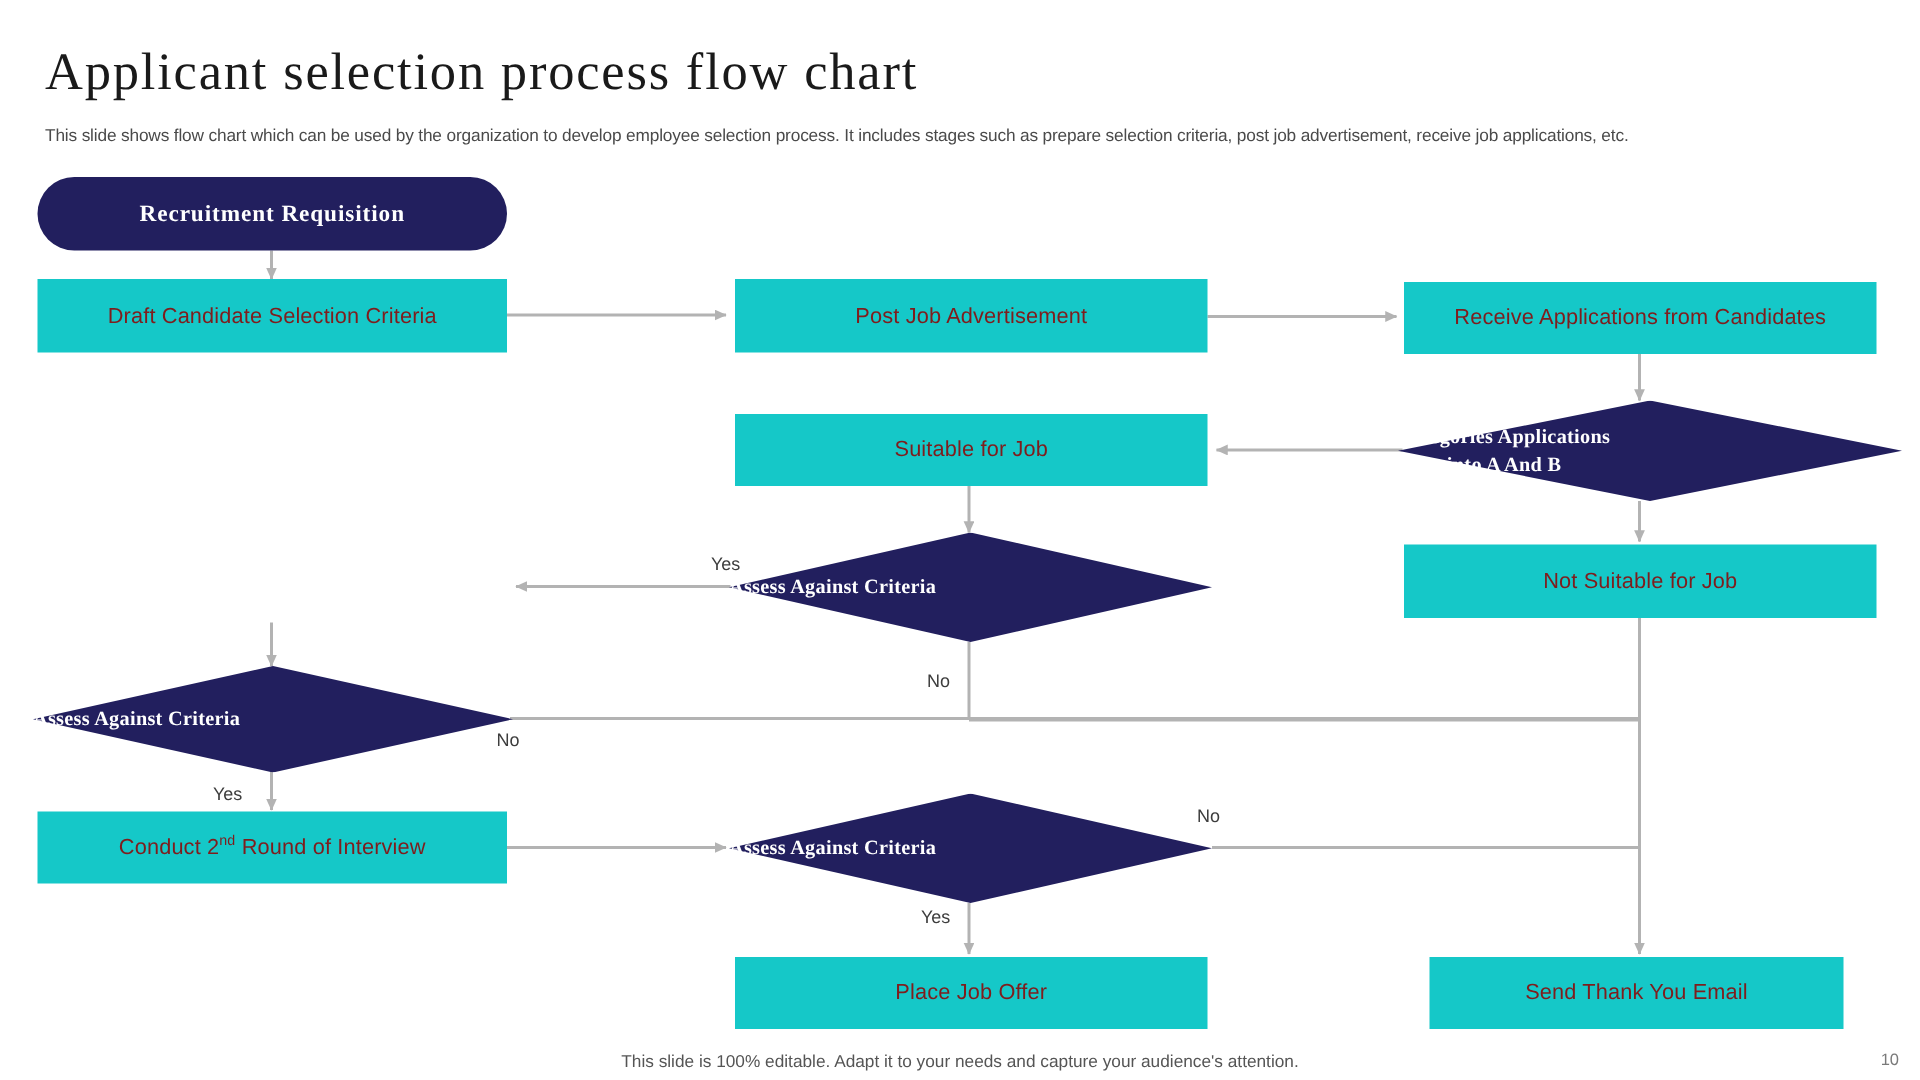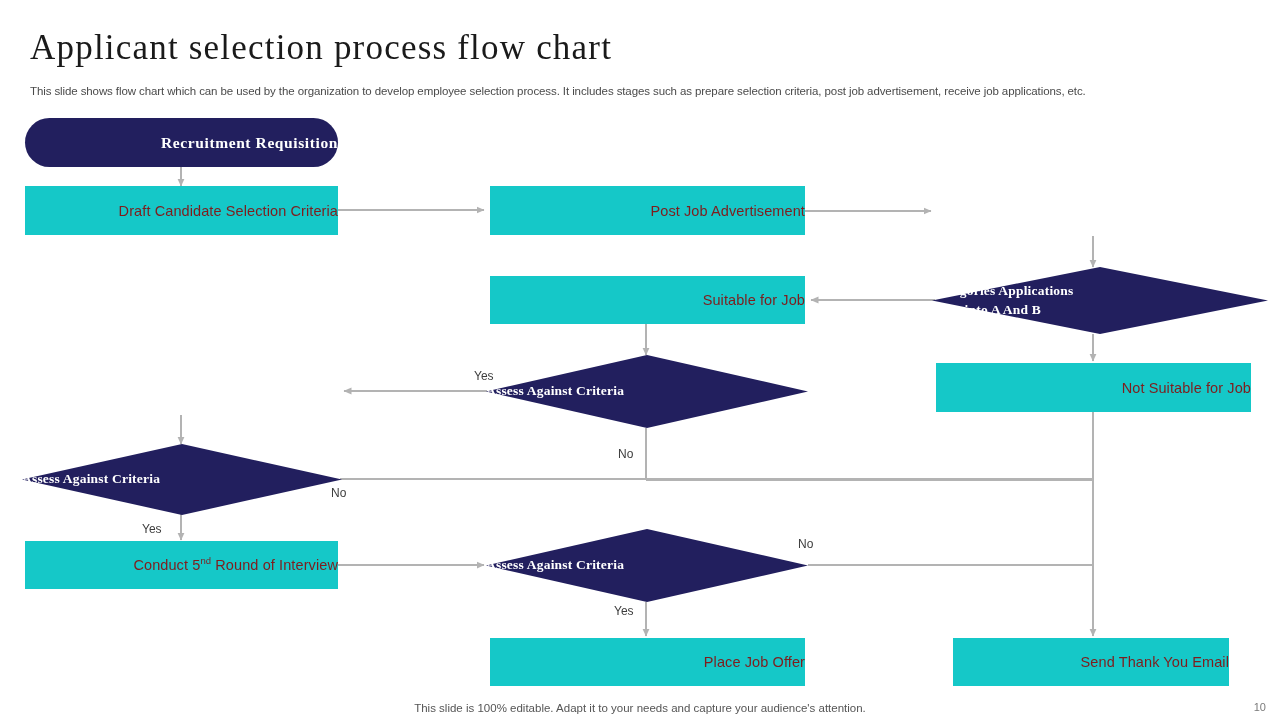--- a/index.html
+++ b/index.html
@@ -70,21 +70,21 @@
     width: 1280px;
     height: 720px;
     pointer-events: none;
   }
 
   .node {
     position: absolute;
     box-sizing: border-box;
     display: flex;
     align-items: center;
-    justify-content: flex-end;
+    justify-content: center;
     text-align: center;
   }
 
   
   .proc {
     background: #15C8C8;
     color: #7f1d1d;
     font-size: 14.5px;
     font-family: "Liberation Sans", sans-serif;
     font-weight: 400;
@@ -206,20 +206,23 @@
     </div>
 
     <div class="node proc" style="left:25px; top:186px; width:313px; height:49px;">
       <span>Draft Candidate Selection Criteria</span>
     </div>
 
     <div class="node proc" style="left:490px; top:186px; width:315px; height:49px;">
       <span>Post Job Advertisement</span>
     </div>
 
+    <div class="node proc" style="left:936px; top:188px; width:315px; height:48px;">
+      <span>Receive Applications from Candidates</span>
+    </div>
 
     <div class="diamond-wrap" style="left:932px; top:267px; width:336px; height:67px;">
       <div class="diamond-shape"></div>
       <div class="diamond-label">
         <span>
           <span>Categories Applications</span><br>
           <span>into A And B</span>
         </span>
       </div>
     </div>
@@ -238,21 +241,21 @@
     </div>
 
 
     <div class="diamond-wrap" style="left:22px; top:444px; width:320px; height:71px;">
       <div class="diamond-shape"></div>
       <div class="diamond-label">Assess Against Criteria</div>
     </div>
 
     <div class="node proc" style="left:25px; top:541px; width:313px; height:48px;">
       <span>
-        <span>Conduct 5</span><sup>nd</sup><span> Round of Interview</span>
+        <span>Conduct 2</span><sup>nd</sup><span> Round of Interview</span>
       </span>
     </div>
 
     <div class="diamond-wrap" style="left:486px; top:529px; width:322px; height:73px;">
       <div class="diamond-shape"></div>
       <div class="diamond-label">Assess Against Criteria</div>
     </div>
 
     <div class="node proc" style="left:490px; top:638px; width:315px; height:48px;">
       <span>Place Job Offer</span>

